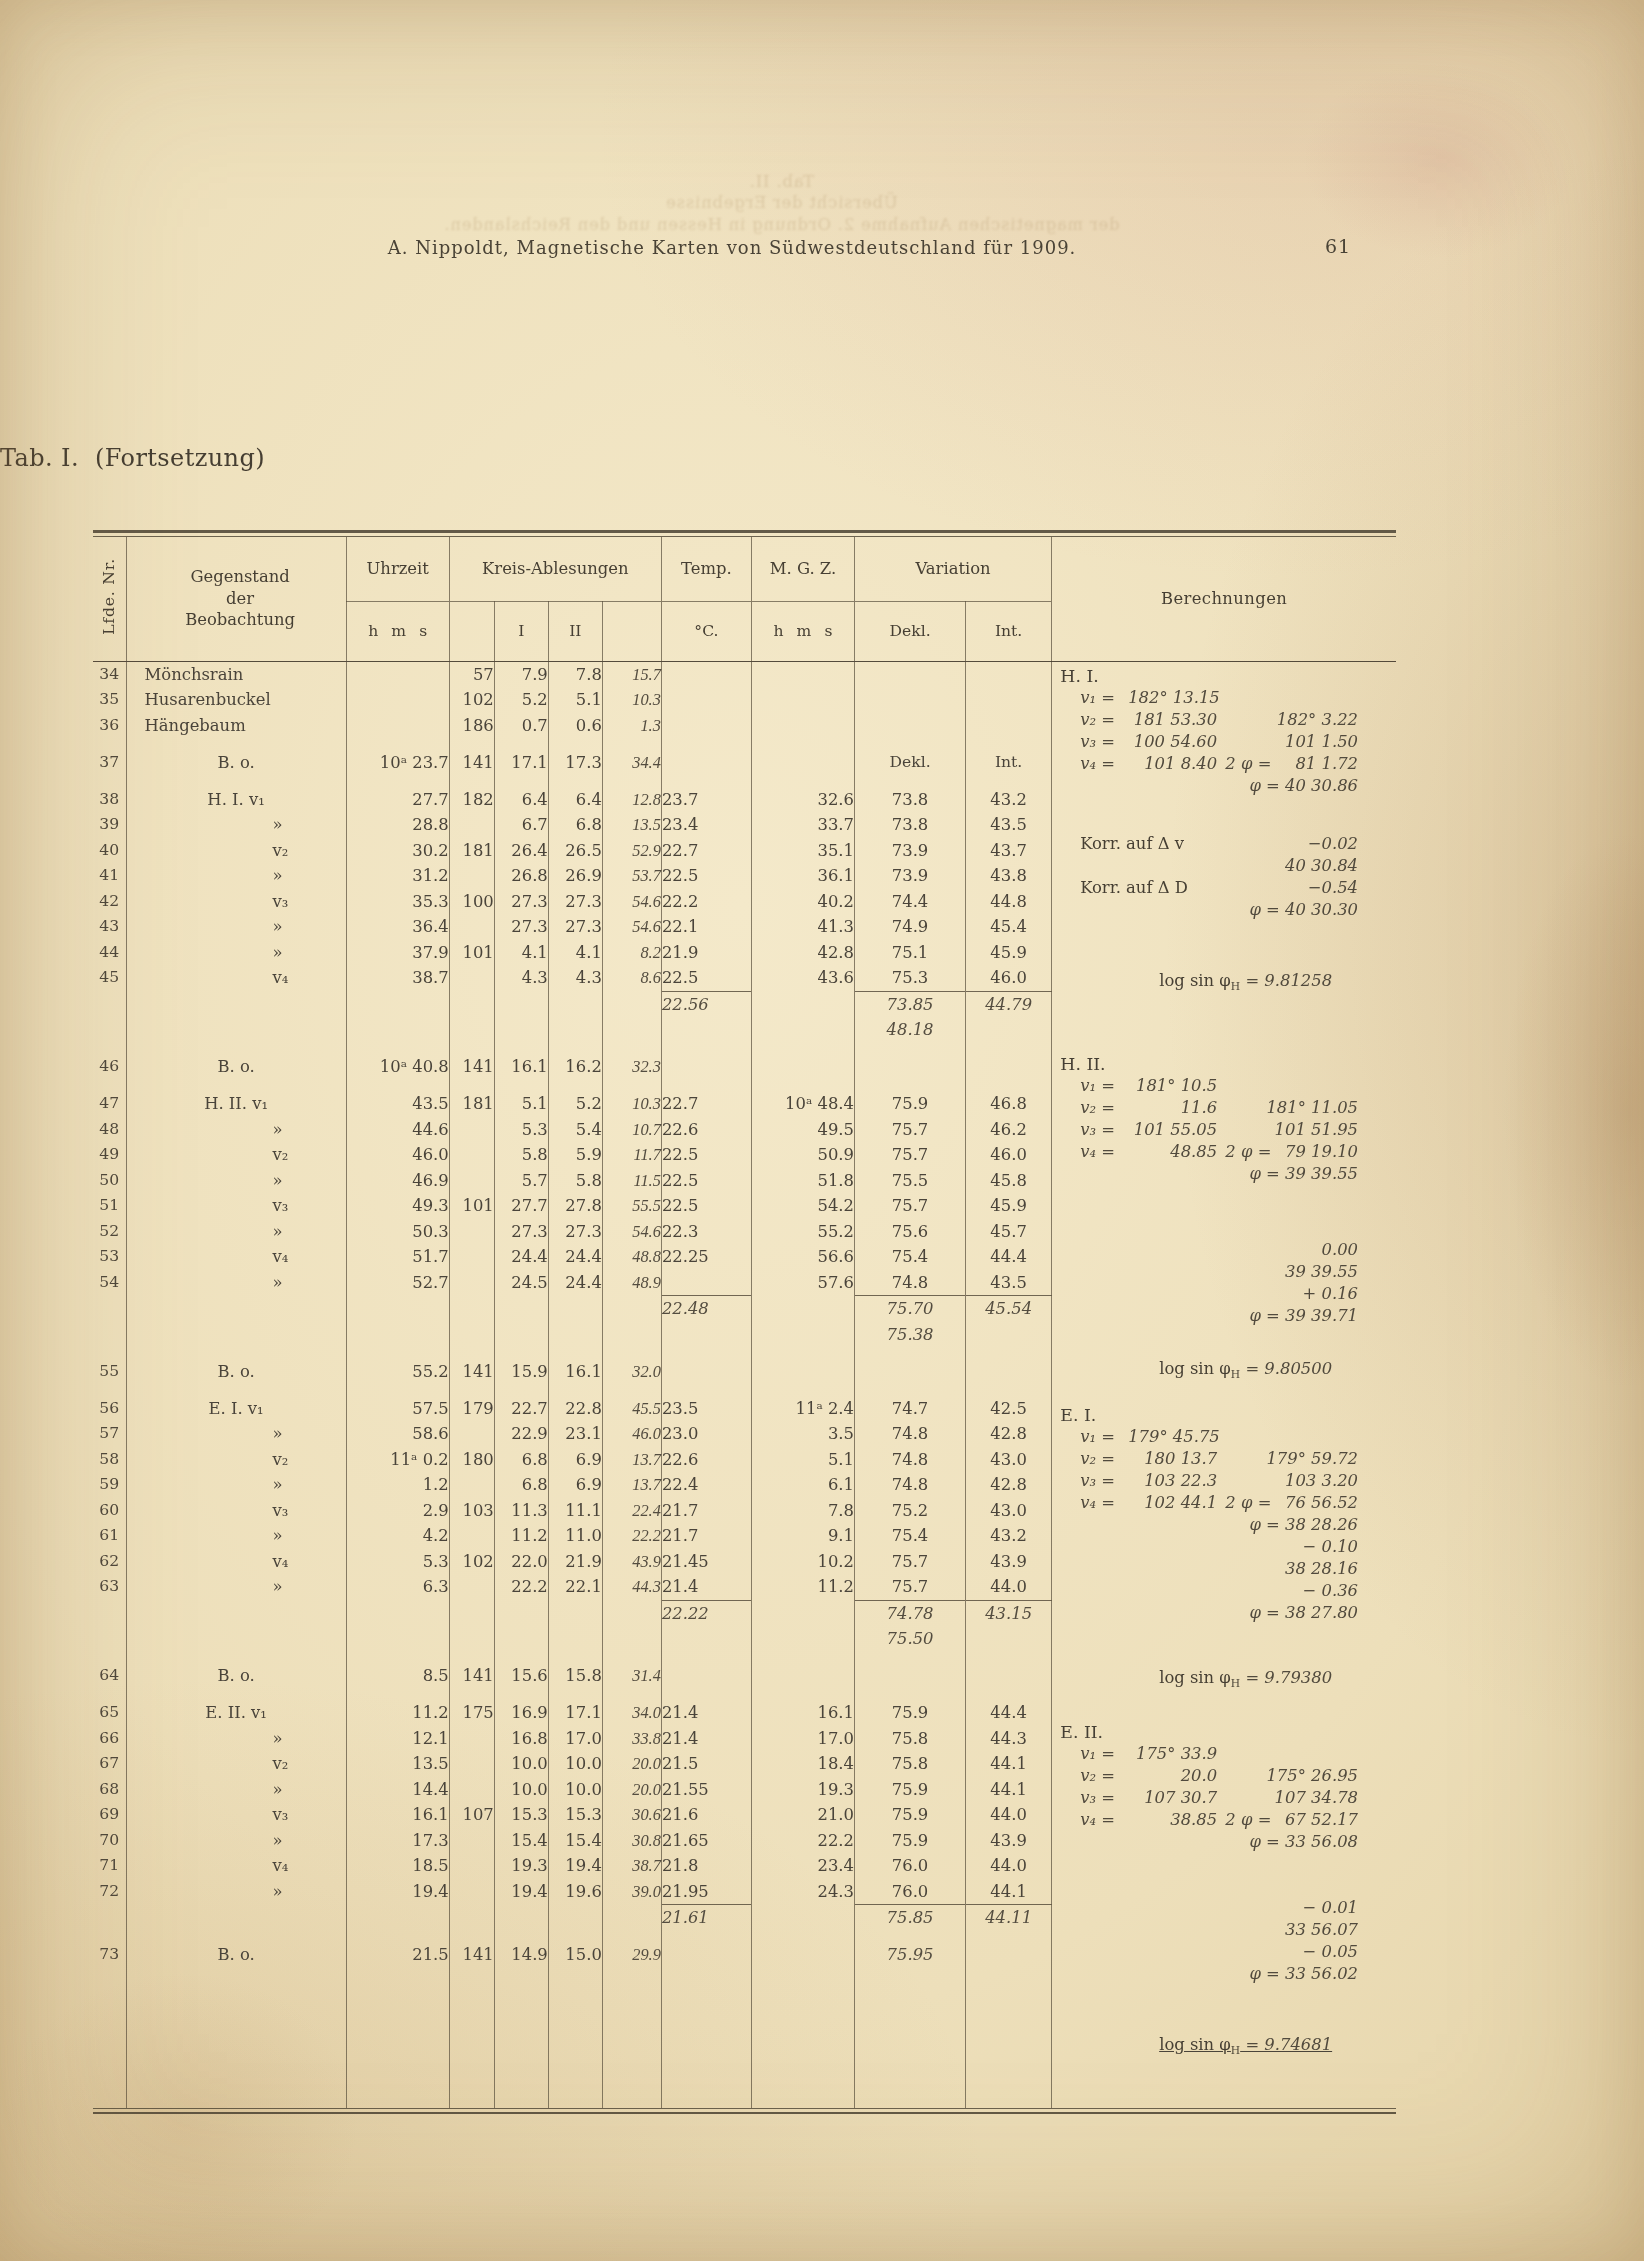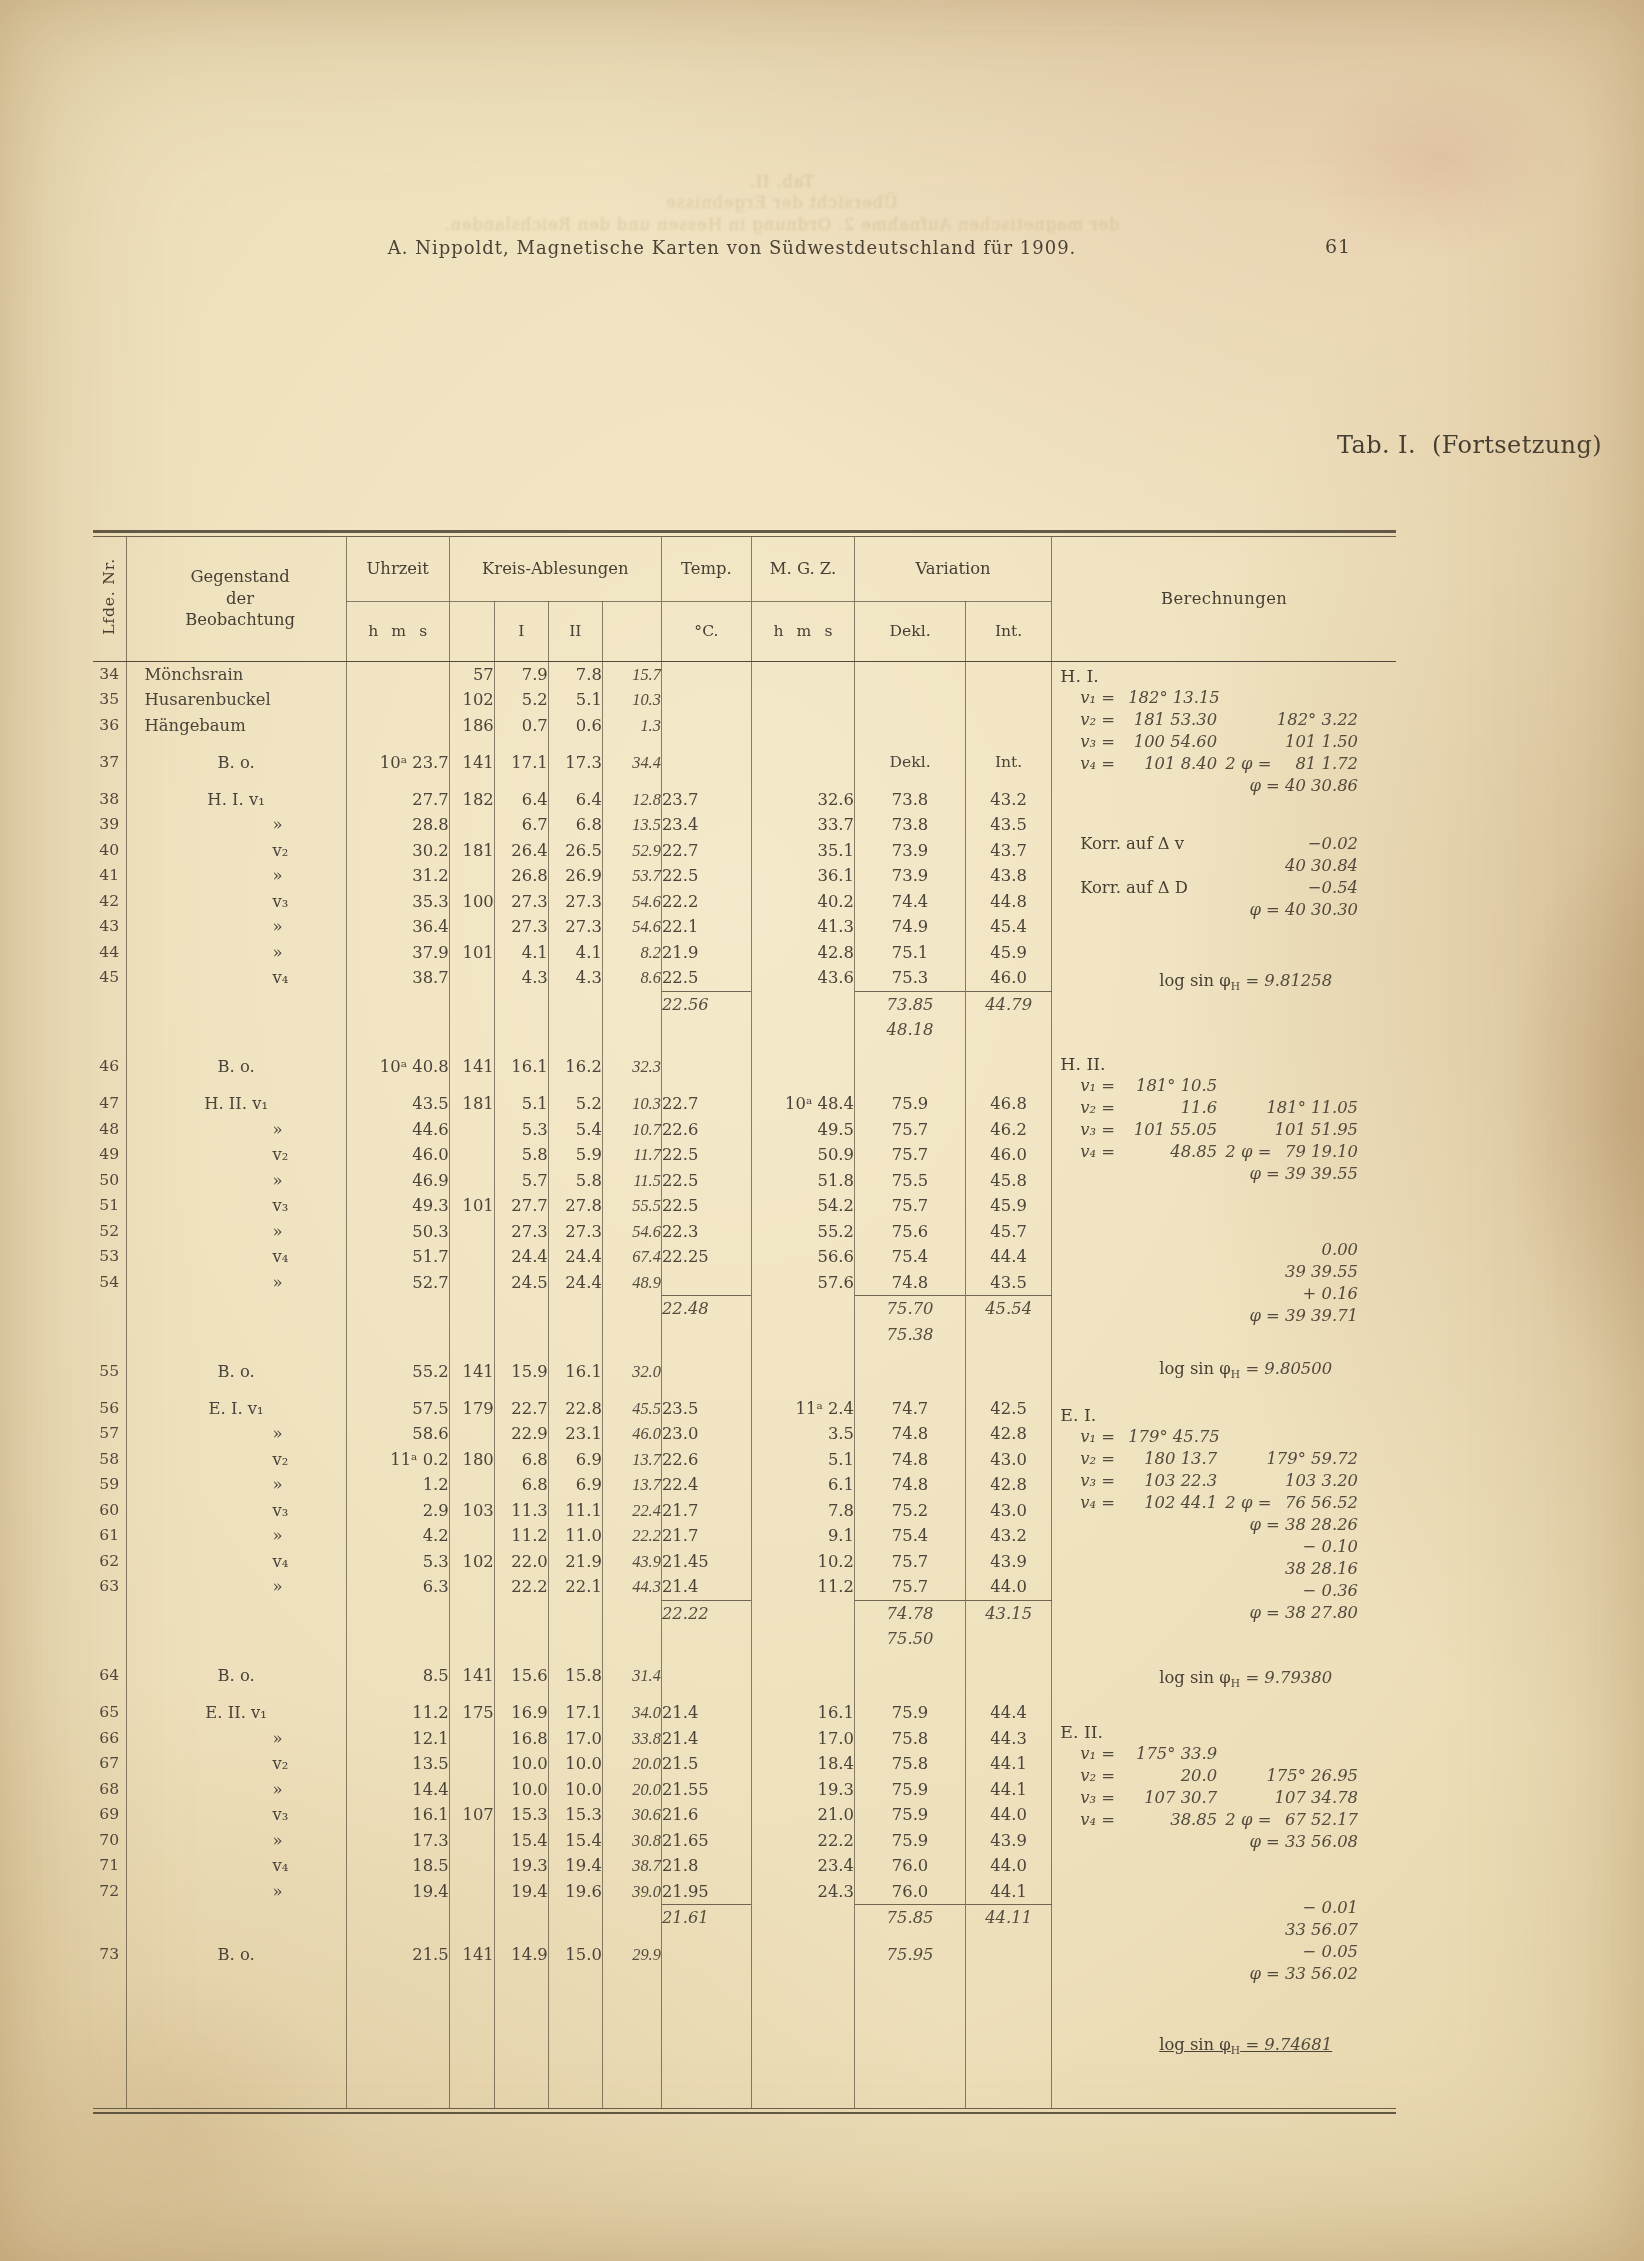--- a/index.html
+++ b/index.html
@@ -36,22 +36,22 @@
   }
 
   .running-head{
     position:absolute;left:0;top:237px;width:1464px;
     text-align:center;font-size:18px;letter-spacing:1px;color:#4a4336;
   }
   .page-number{
     position:absolute;left:1325px;top:235px;font-size:19px;color:#4a4336;letter-spacing:0.8px;
   }
   .table-title{
-    position:absolute;left:0;top:431px;width:1562px;
-    text-align:right;font-size:24px;letter-spacing:0.4px;color:#453e32;white-space:pre;padding-left:40px;
+    position:absolute;left:0;top:444px;width:1562px;
+    text-align:left;font-size:24px;letter-spacing:0.4px;color:#453e32;white-space:pre;
   }
 
   .table-block{position:absolute;left:93px;top:530px;width:1303px;}
   .rt1{height:2.5px;background:rgba(74,66,50,0.85);}
   .rgap{height:3.3px;}
   .rt2{height:0.8px;background:rgba(74,66,50,0.8);}
   .rb1{height:0.8px;background:rgba(74,66,50,0.8);}
   .rb2{height:2.5px;background:rgba(74,66,50,0.85);}
 
   table.tbl{border-collapse:collapse;table-layout:fixed;width:1303px;}
@@ -682,21 +682,21 @@
             <td class="c-dk">75.6</td>
             <td class="c-it">45.7</td>
           </tr>
           <tr class="r-data">
             <td class="c-nr">53</td>
             <td class="c-g gv">v₄</td>
             <td class="c-u">51.7</td>
             <td class="c-d"></td>
             <td class="c-i">24.4</td>
             <td class="c-ii">24.4</td>
-            <td class="c-s">67.4</td>
+            <td class="c-s">48.8</td>
             <td class="c-t">22.25</td>
             <td class="c-m">56.6</td>
             <td class="c-dk">75.4</td>
             <td class="c-it">44.4</td>
           </tr>
           <tr class="r-data">
             <td class="c-nr">54</td>
             <td class="c-g gv">»</td>
             <td class="c-u">52.7</td>
             <td class="c-d"></td>

